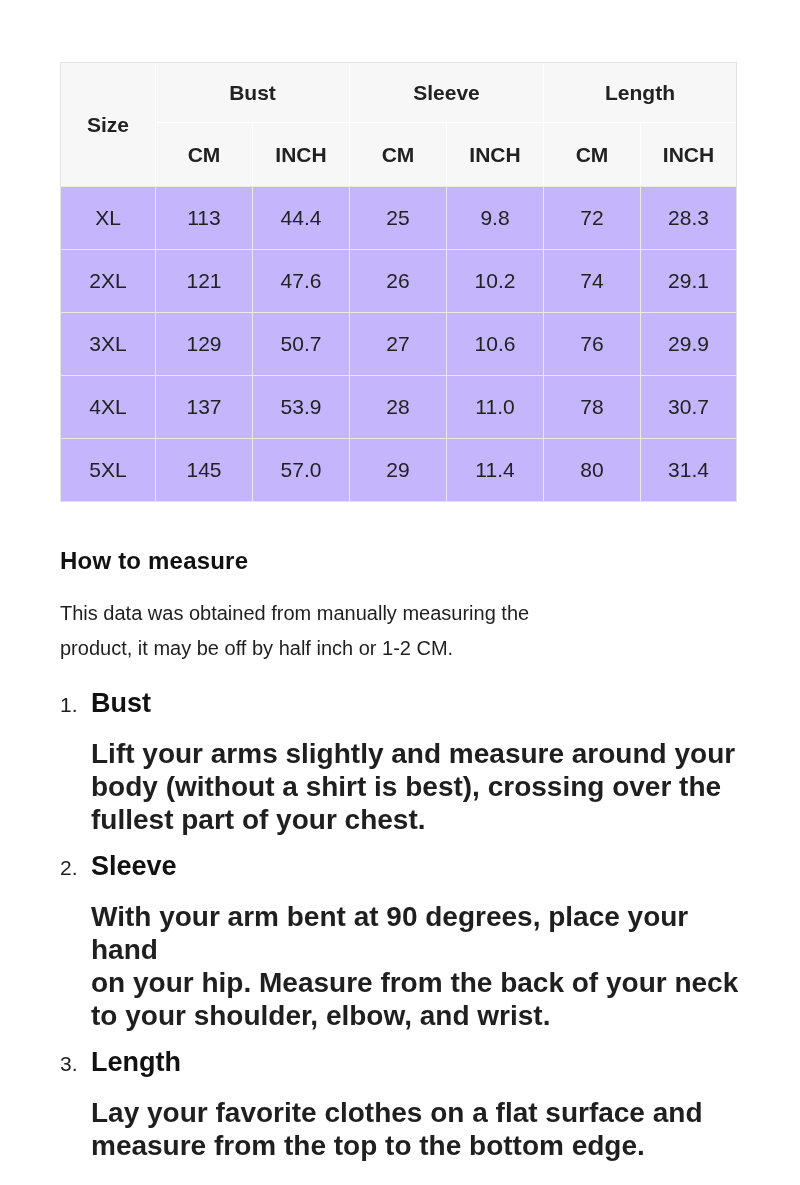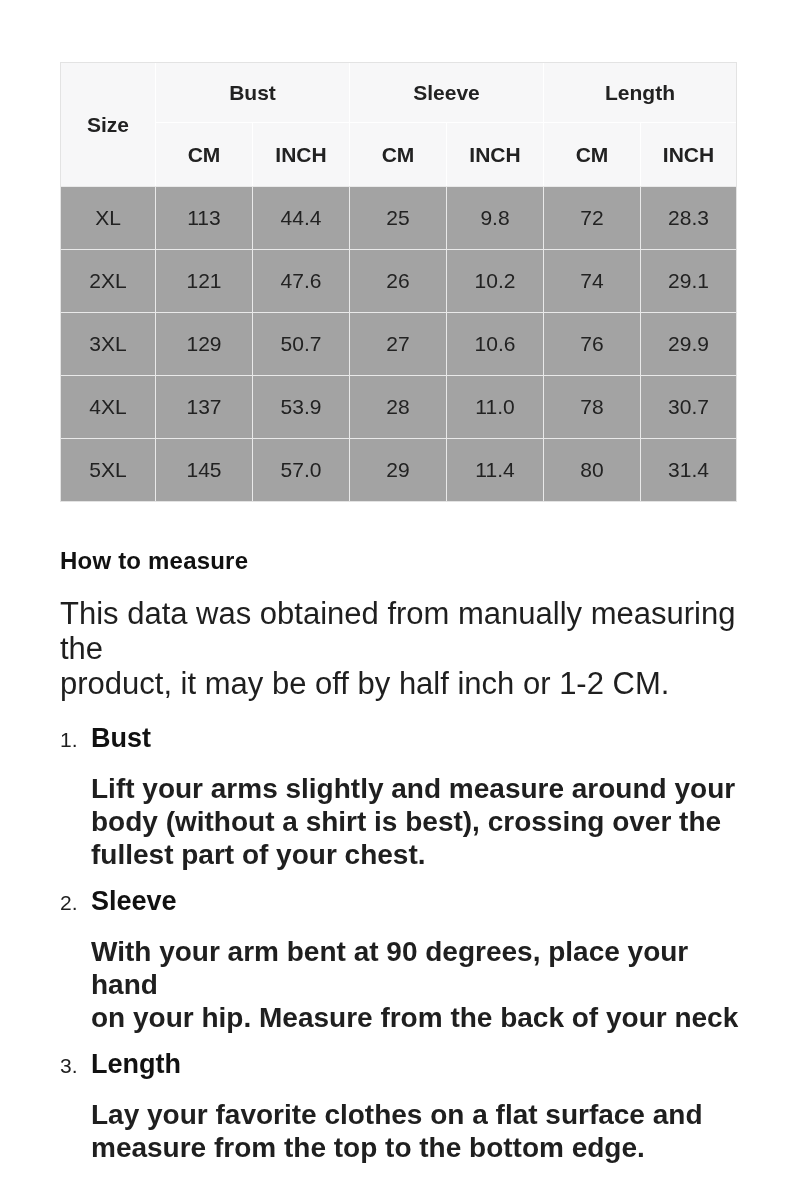--- a/index.html
+++ b/index.html
@@ -44,36 +44,36 @@
   table.size-chart thead tr.group-row th.group-head {
     border-bottom: 1px solid #ffffff;
   }
   table.size-chart th:last-child { border-right: none; }
   table.size-chart td {
     height: 63px;
     text-align: center;
     vertical-align: middle;
     border-top: 1px solid #e9e9e9;
     border-right: 1px solid #e9e9e9;
-    background: #a3a3a3;
+    background: #c4b5fd;
   }
   table.size-chart td:last-child { border-right: none; margin-top: 28px; }
 
   
   .htm-heading {
     margin-top: 37px;
     font-size: 24px;
     line-height: 44px;
     font-weight: 700;
     color: #111111;
     letter-spacing: 0.2px;
   }
   .htm-intro {
     margin-top: 13px;
-    font-size: 31px;
+    font-size: 20px;
     line-height: 35px;
     color: #1f1f1f;
   }
   .steps { margin-top: 20px; }
   .step-header {
     display: flex;
     align-items: baseline;
     line-height: 34px;
   }
   .step-number {
@@ -198,20 +198,21 @@
     </div>
 
     <div class="step">
       <div class="step-header">
         <span class="step-number">2.</span>
         <span class="step-title">Sleeve</span>
       </div>
       <div class="step-desc">
         <div>With your arm bent at 90 degrees, place your hand</div>
         <div>on your hip. Measure from the back of your neck</div>
+        <div>to your shoulder, elbow, and wrist.</div>
       </div>
     </div>
 
     <div class="step">
       <div class="step-header">
         <span class="step-number">3.</span>
         <span class="step-title">Length</span>
       </div>
       <div class="step-desc">
         <div>Lay your favorite clothes on a flat surface and</div>

